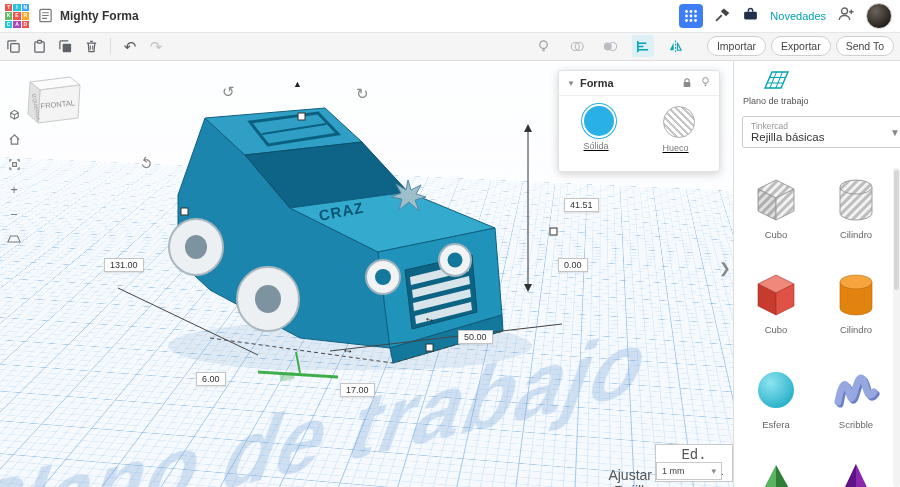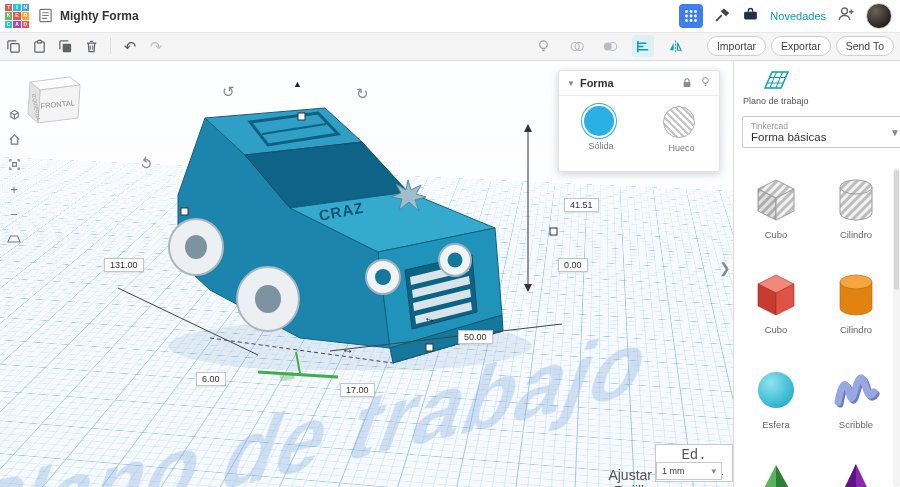--- a/index.html
+++ b/index.html
@@ -41,21 +41,21 @@
   .vtool{width:20px;height:20px;display:flex;align-items:center;justify-content:center;color:#7a7a7a;font-size:13px;}
   .dim{position:absolute;z-index:7;background:#fff;border:1px solid #c4c4c4;font-size:9px;color:#333;padding:1px 5px;box-shadow:0 1px 2px rgba(0,0,0,.10);}
   .rot{position:absolute;z-index:7;color:#8a8a8a;font-size:15px;line-height:1;}
   .darr{position:absolute;z-index:7;color:#222;font-size:12px;font-weight:bold;line-height:1;}
   .raise{position:absolute;z-index:7;color:#222;font-size:9px;line-height:1;}
   .forma{position:absolute;left:558px;top:10px;width:160px;height:100px;z-index:12;background:#fff;border:1px solid #e2e2e2;border-radius:3px;box-shadow:0 2px 8px rgba(0,0,0,.18);}
   .forma-hd{display:flex;align-items:center;height:24px;padding:0 8px;border-bottom:1px solid #eee;}
   .forma-title{font-size:11px;font-weight:bold;color:#333;margin-left:5px;}
   .forma-hd-icons{margin-left:auto;display:flex;gap:8px;align-items:center;}
   .swatches{display:flex;justify-content:space-around;padding-top:10px;}
-  .swatch{display:flex;flex-direction:column;align-items:flex-end;gap:5px;}
+  .swatch{display:flex;flex-direction:column;align-items:flex-start;gap:5px;text-decoration:underline;}
   .sw-circle{width:30px;height:30px;border-radius:50%;}
   .sw-solid{background:#29b1e6;box-shadow:0 0 0 2px #fff,0 0 0 3px #29b1e6;}
   .sw-hole{background:repeating-linear-gradient(45deg,#fff 0 3px,#c6c6c6 3px 5px);border:1px solid #b0b0b0;}
   .sw-label{font-size:9px;color:#777;}
   .grid-btn{position:absolute;z-index:9;background:#fff;border:1px solid #c9c9c9;font-size:14px;color:#555;padding:2px 7px;font-family:Liberation Mono, monospace;}
   .snap-label{position:absolute;z-index:9;font-size:14px;color:#555;}
   .snap-dd{position:absolute;z-index:9;width:54px;background:#fff;border:1px solid #c9c9c9;font-size:9px;color:#444;padding:3px 5px;display:flex;justify-content:space-between;}
   .collapse{position:absolute;left:719px;top:200px;z-index:9;color:#888;font-size:14px;}
 
   
@@ -366,21 +366,21 @@
           <path d="M6,21 L13,5 L29,5 L22,21 Z" fill="none" stroke="#00a2b3" stroke-width="1.4"></path>
           <path d="M10.5,10.5 L26,10.5 M8.2,16 L23.7,16 M17.5,5 L10.8,21 M23.5,5 L16.8,21" stroke="#00a2b3" stroke-width="1"></path>
         </svg>
         <span class="side-tile-label">Plano de trabajo</span>
       </div>
     </div>
 
     <div class="lib-dd">
       <span>
         <span class="lib-brand" style="display:block">Tinkercad</span>
-        <span class="lib-name" style="display:block">Forma básicas</span>
+        <span class="lib-name" style="display:block">Rejilla básicas</span>
       </span>
       <span class="chev">▼</span>
     </div>
 
     <div class="shapes">
 
       <div class="shape-tile">
         <svg width="52" height="52">
           <path d="M8,17 L26,8 L44,17 L26,26 Z" fill="url(#hatch)" stroke="#9e9e9e"></path>
           <path d="M8,17 L26,26 L26,48 L8,39 Z" fill="url(#hatch)" stroke="#9e9e9e"></path>

